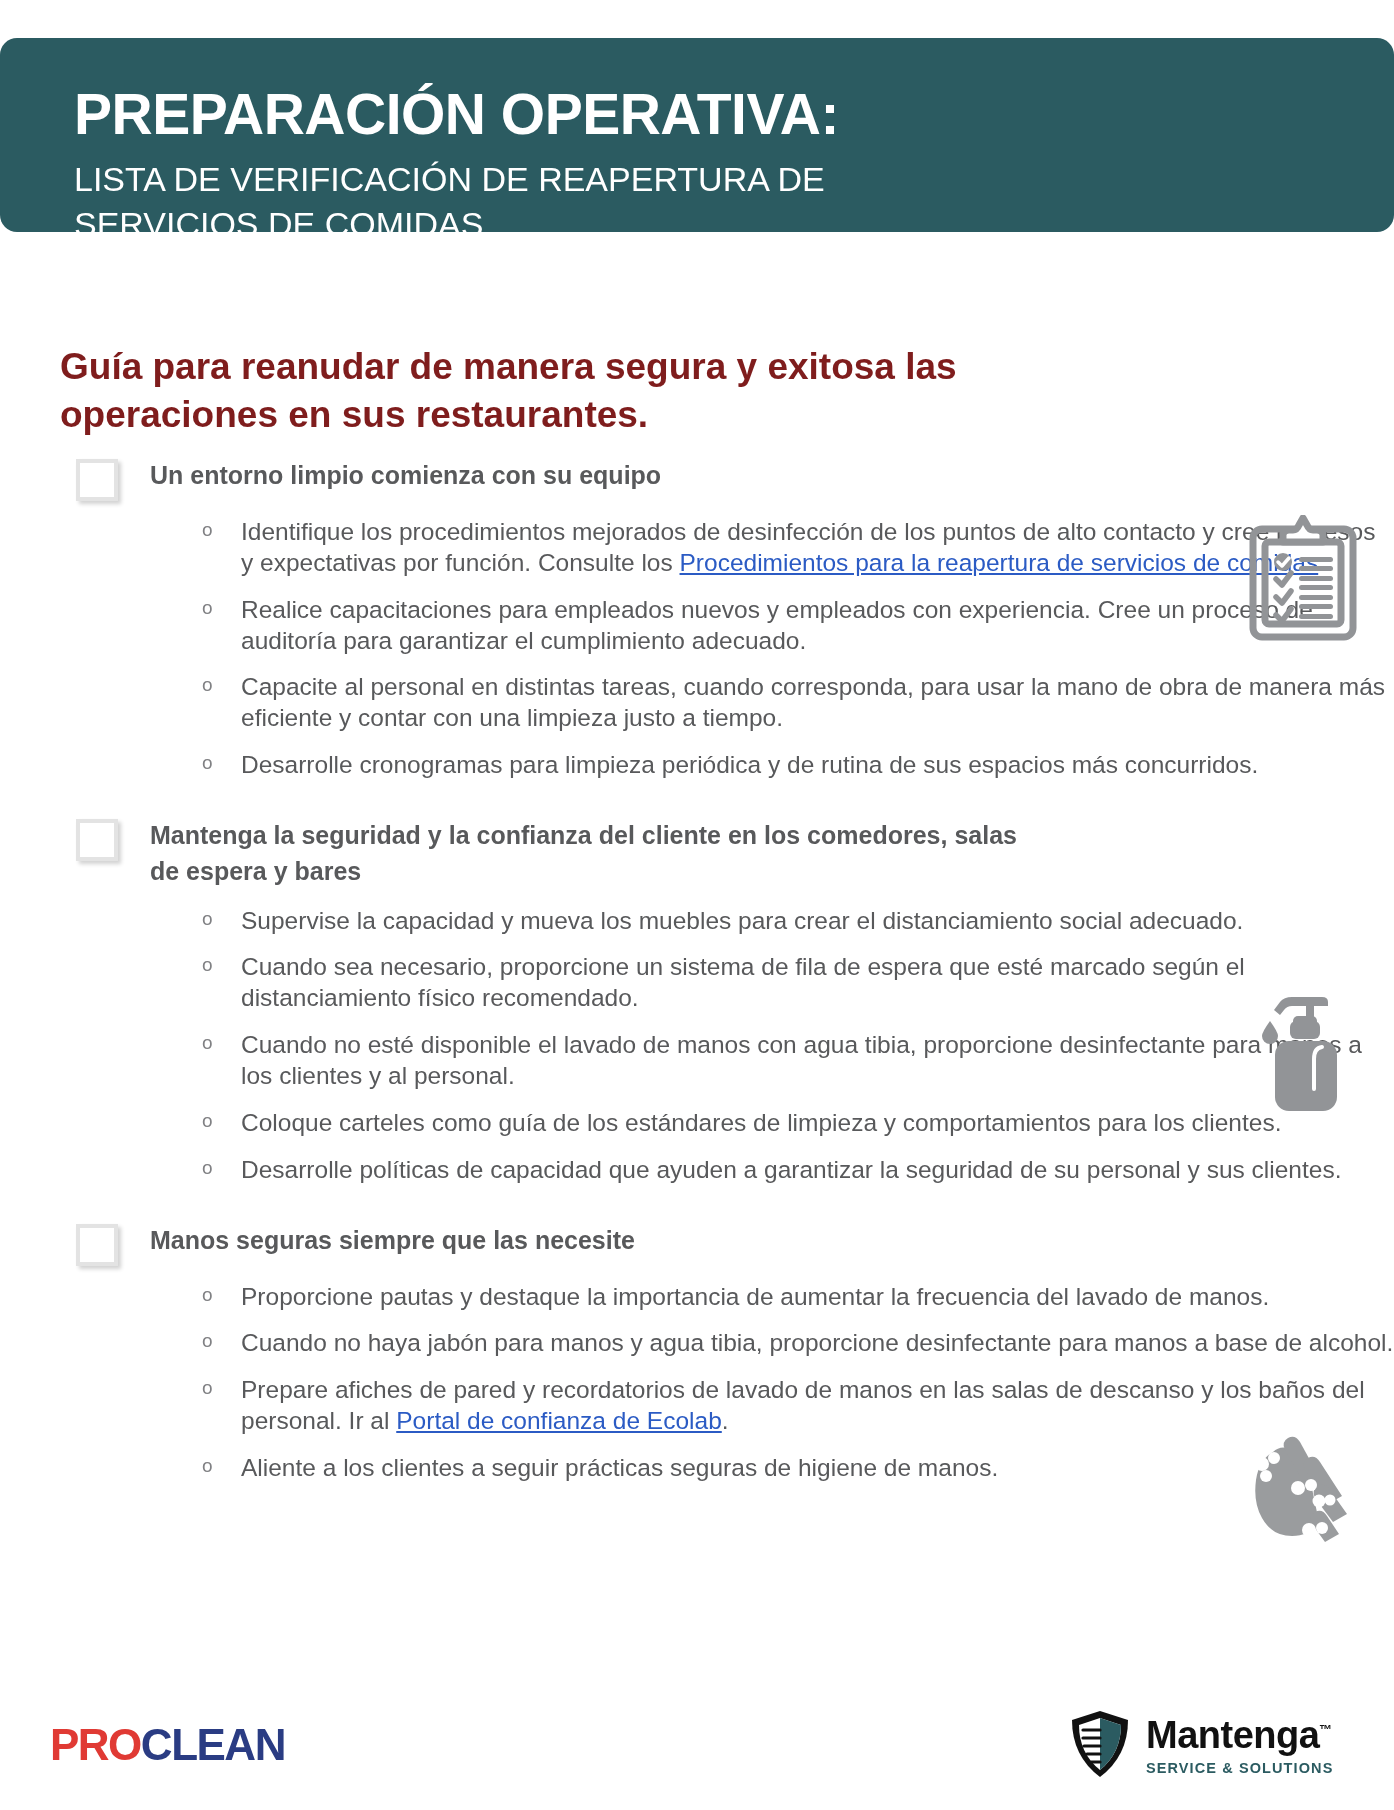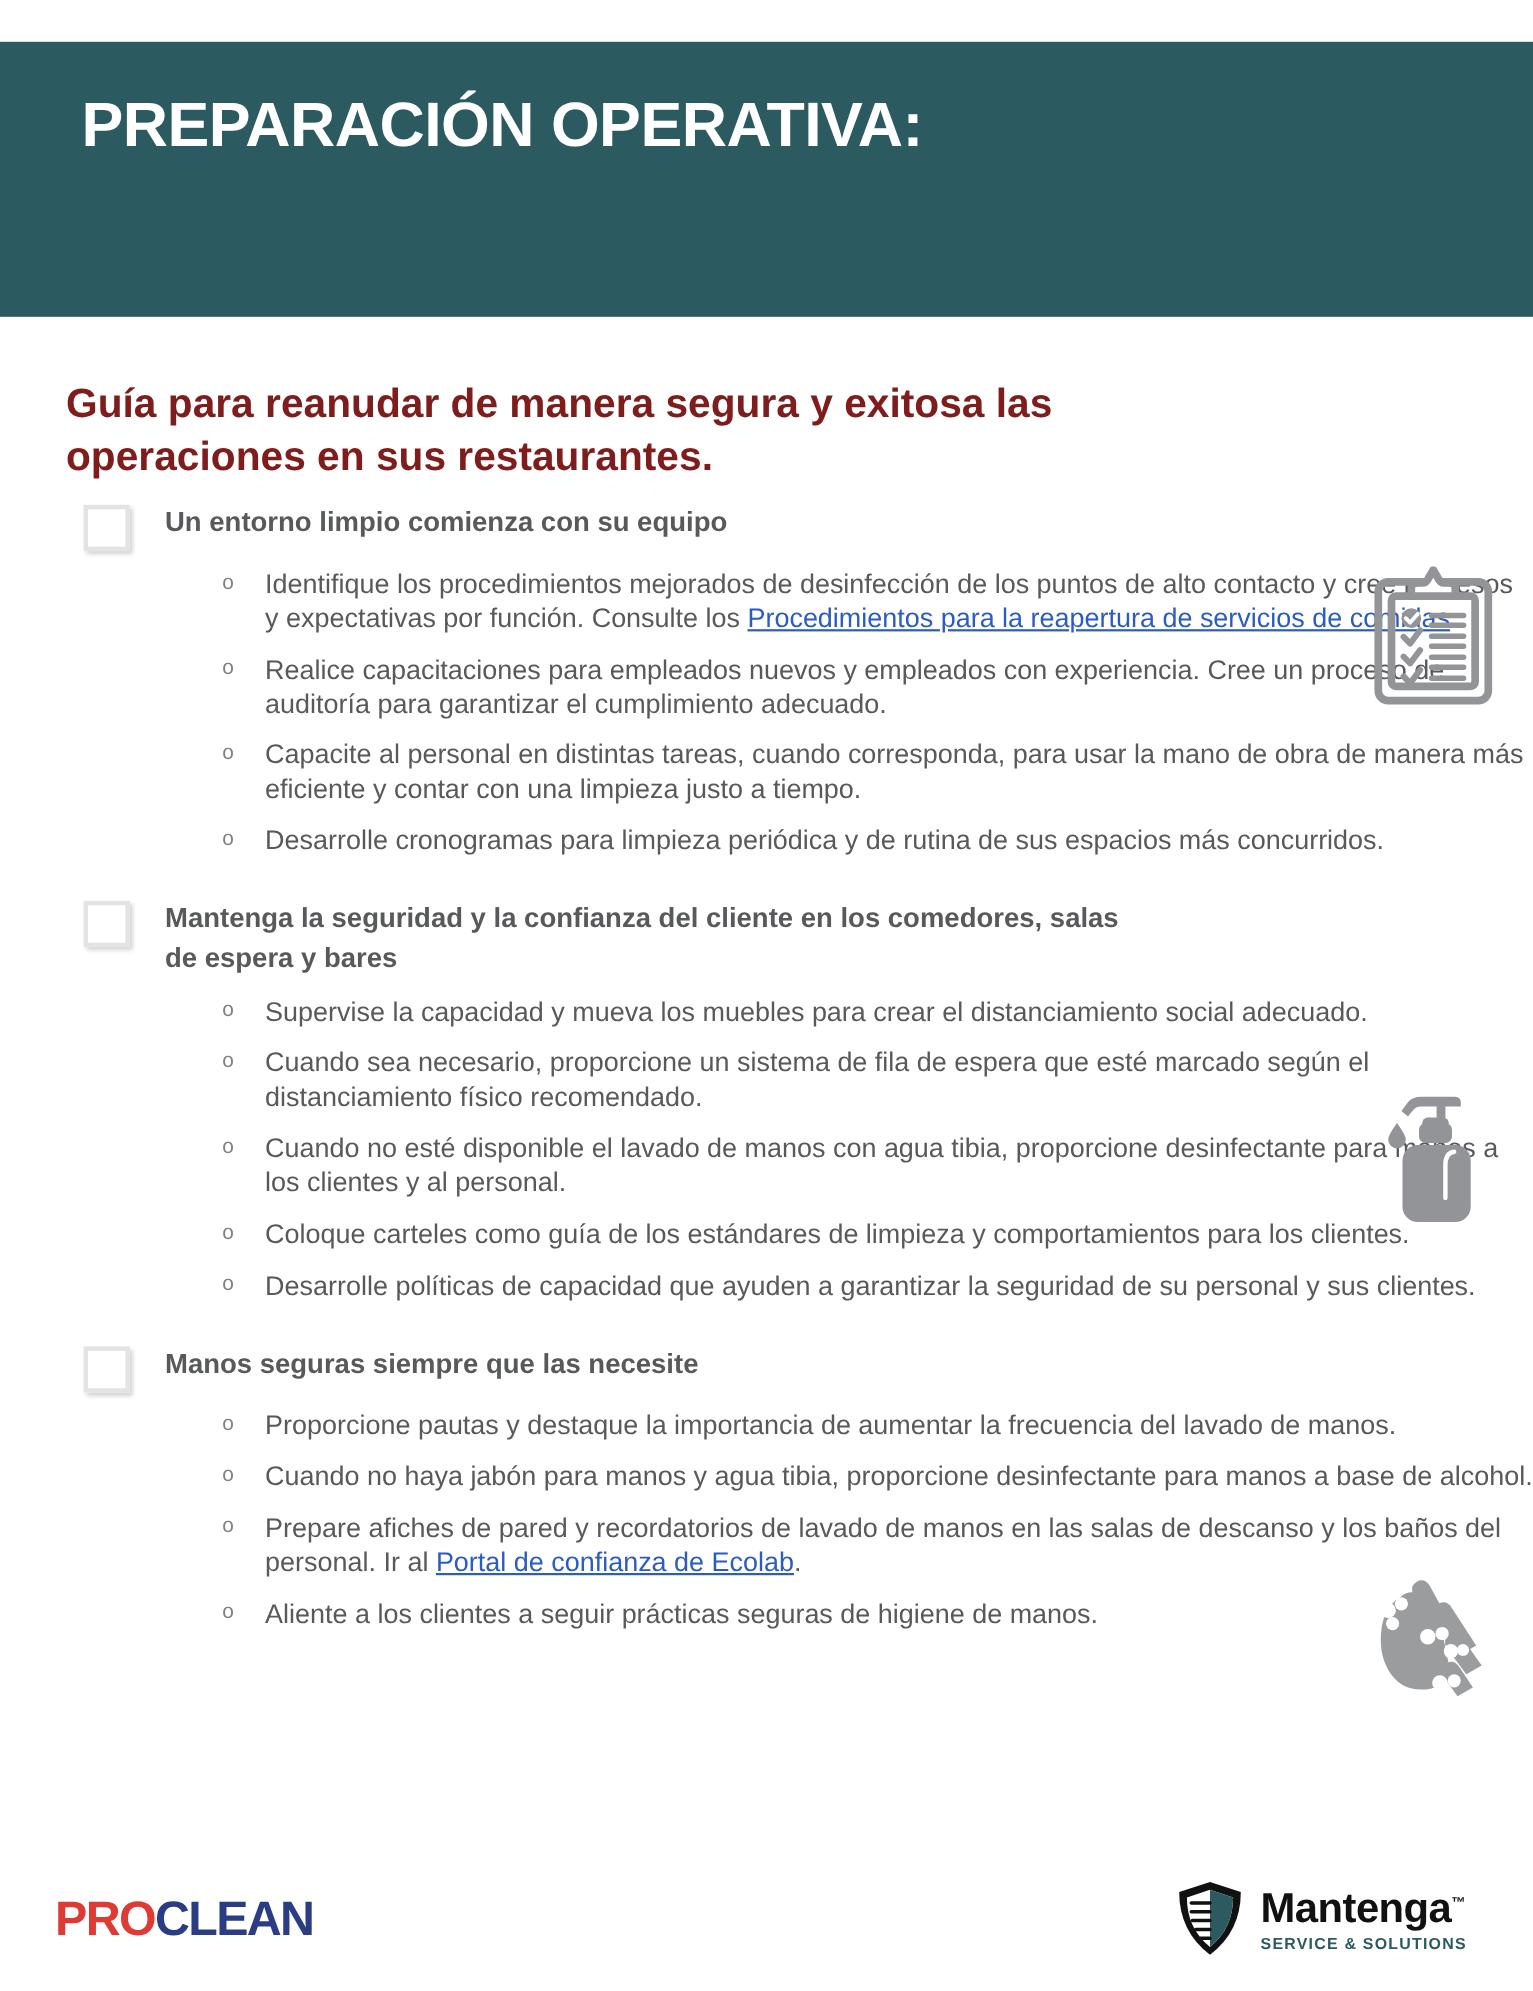--- a/index.html
+++ b/index.html
@@ -15,24 +15,25 @@
     color: #58595b;
     overflow: hidden;
   }
 
   
   .banner {
     position: absolute;
     left: 0;
     top: 38px;
     width: 1394px;
-    height: 250px;
+    height: 194px;
     background: #2b5b61;
     box-sizing: border-box;
     padding: 48px 0 0 74px;
+    border-radius: 17px;
   }
   .banner-title {
     font-size: 57px;
     font-weight: bold;
     color: #ffffff;
     letter-spacing: -0.5px;
     line-height: 1.0;
     margin: 0 0 14px 0;
     font-stretch: condensed;
   }
@@ -183,20 +184,21 @@
     color: #2b5b61;
     letter-spacing: 1.1px;
     margin-top: 6px;
   }
 </style>
 </head>
 <body>
 
 <div class="banner">
   <div class="banner-title">PREPARACIÓN OPERATIVA:</div>
+  <div class="banner-sub">LISTA DE VERIFICACIÓN DE REAPERTURA DE SERVICIOS DE COMIDAS</div>
 </div>
 
 <div class="intro">Guía para reanudar de manera segura y exitosa las operaciones en sus restaurantes.</div>
 
 <div class="content">
     <div class="section">
       <div class="section-head">
         <div class="checkbox"></div>
         <div class="section-title">Un entorno limpio comienza con su equipo</div>
       </div>

